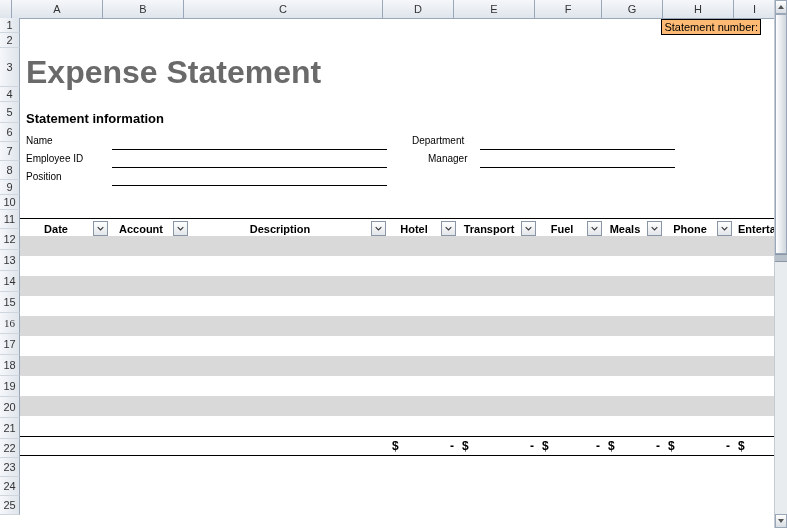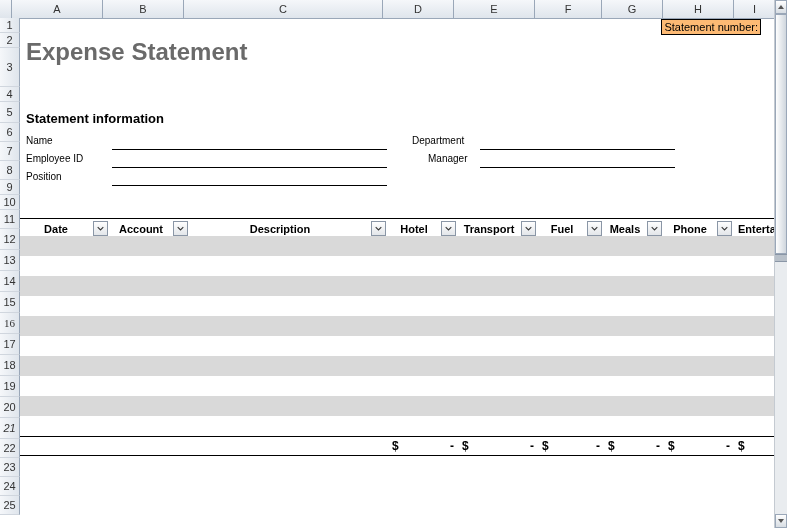--- a/index.html
+++ b/index.html
@@ -69,24 +69,24 @@
   }
   .cell-row {
     position: absolute;
     left: 0;
     width: 755px;
   }
   
   .title-text {
     position: absolute;
     left: 6px;
-    font-size: 24px;
+    font-size: 32px;
     font-weight: bold;
     color: #6a6a6a;
-    top: 20px;
+    top: 36px;
   }
   .section-head {
     position: absolute;
     left: 6px;
     top: 93px;
     font-weight: bold;
     font-size: 13px;
     color: #000;
   }
   .emp-label {
@@ -247,21 +247,21 @@
       <div class="row-h" style="height: 18px;">11</div>
       <div class="row-h" style="height: 20px;">12</div>
       <div class="row-h" style="height: 20px;">13</div>
       <div class="row-h" style="height: 20px;">14</div>
       <div class="row-h" style="height: 20px;">15</div>
       <div class="row-h" style="height: 20px; font-family: Liberation Serif, serif;">16</div>
       <div class="row-h" style="height: 20px;">17</div>
       <div class="row-h" style="height: 20px;">18</div>
       <div class="row-h" style="height: 20px;">19</div>
       <div class="row-h" style="height: 20px;">20</div>
-      <div class="row-h" style="height: 20px; font-style: italic;">21</div>
+      <div class="row-h" style="height: 20px;">21</div>
       <div class="row-h" style="height: 18px;">22</div>
       <div class="row-h" style="height: 18px;">23</div>
       <div class="row-h" style="height: 18px;">24</div>
       <div class="row-h" style="height: 18px;">25</div>
     </div>
 
   <div class="grid">
 
     <div class="title-text">Expense Statement</div>
 

